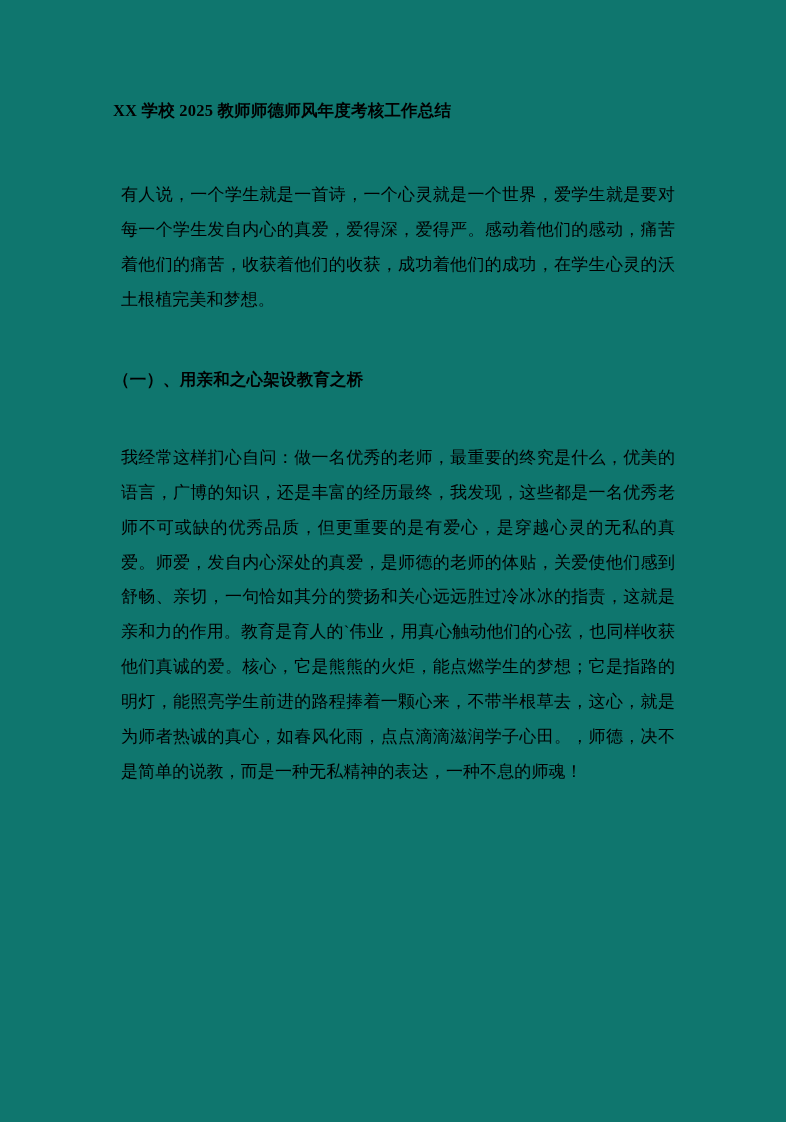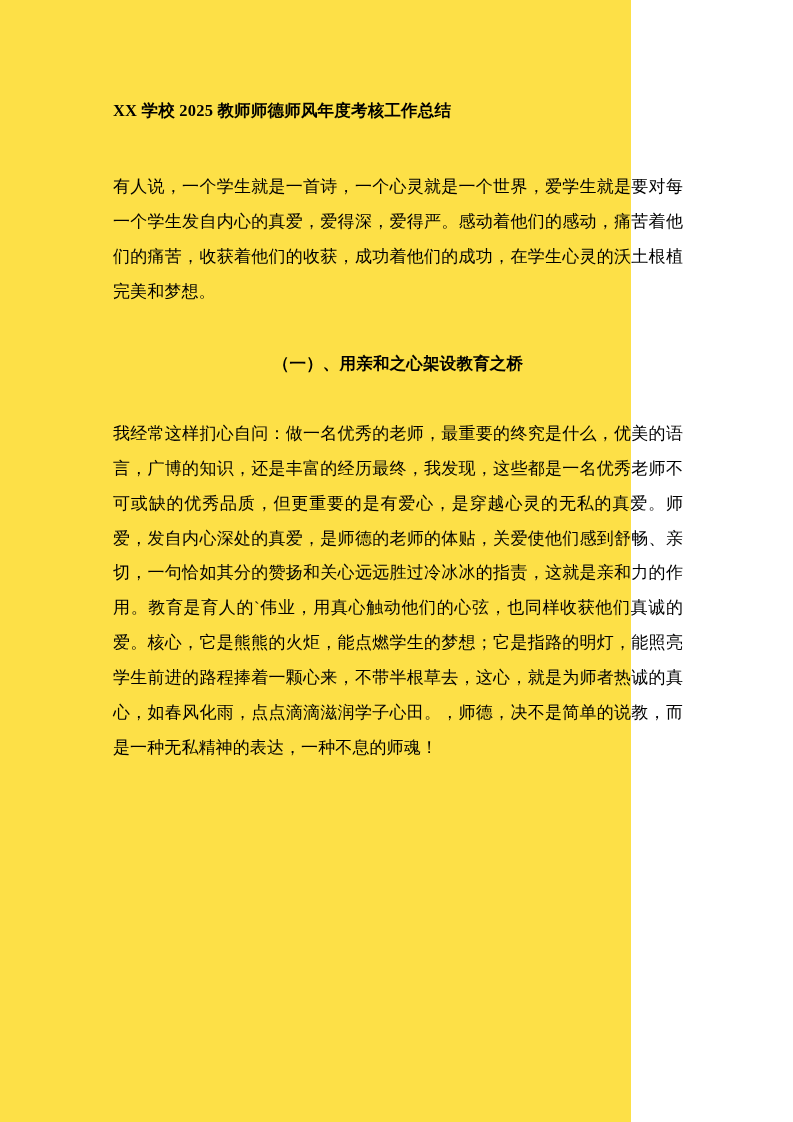--- a/index.html
+++ b/index.html
@@ -9,56 +9,56 @@
   }
   body {
     width: 793px;
     height: 1122px;
     font-family: "Liberation Serif", "DejaVu Serif", serif;
     color: #000000;
     overflow: hidden;
   }
   .page {
     position: relative;
-    width: 631px;
+    width: 786px;
     height: 1122px;
     box-sizing: border-box;
-    background: #fde047;
+    background: #0f766e;
   }
   .content {
     position: absolute;
     left: 113px;
     top: 98px;
     width: 570px;
   }
   .doc-title {
     font-size: 16.5px;
     font-weight: bold;
     line-height: 1.6;
     letter-spacing: 0.2px;
     margin: 0 0 0 0;
   }
   .para {
     font-size: 17px;
     line-height: 2.05;
     text-align: justify;
     text-justify: inter-ideograph;
-    margin: 0;
+    margin: 8px;
     letter-spacing: 0.1px;
   }
   .spacer-lg { height: 46px; }
   .spacer-md { height: 38px; }
   .heading {
     font-size: 16.5px;
     font-weight: bold;
     line-height: 1.9;
     margin: 0;
     letter-spacing: 0.2px;
   }
-  .indent2 { text-indent: 0; text-align: center; }
+  .indent2 { text-indent: 0; }
 </style>
 </head>
 <body>
 
 <div class="page">
   <div class="content">
 
     <h1 class="doc-title">XX 学校 2025 教师师德师风年度考核工作总结</h1>
 
     <div class="spacer-lg"></div>

